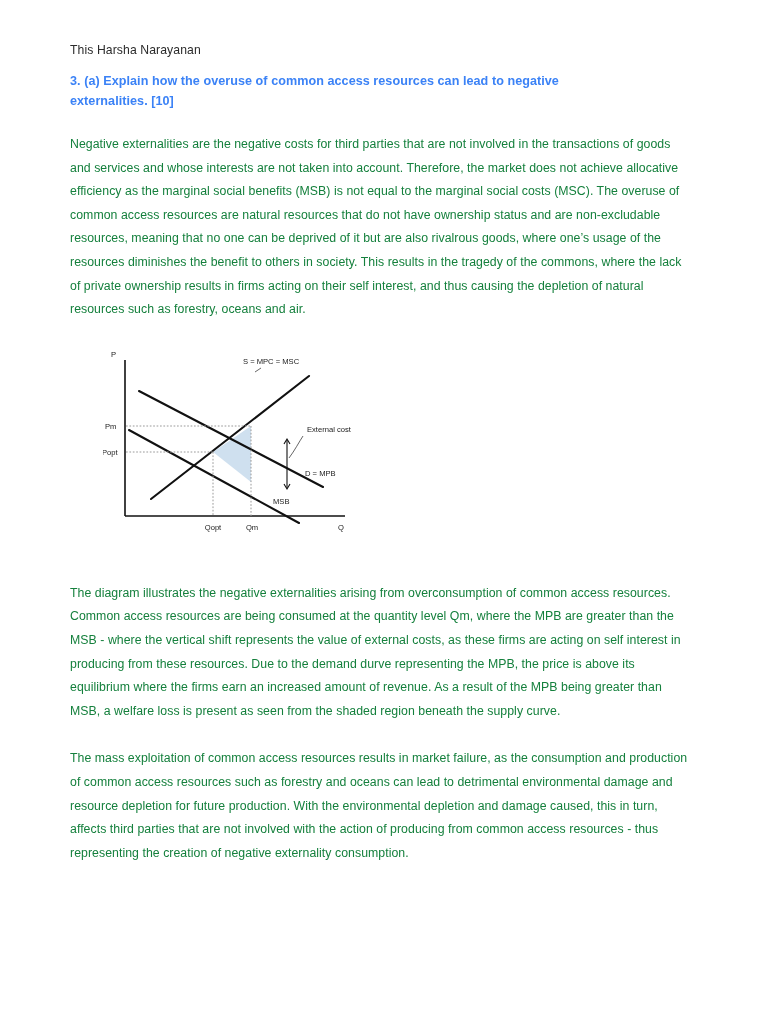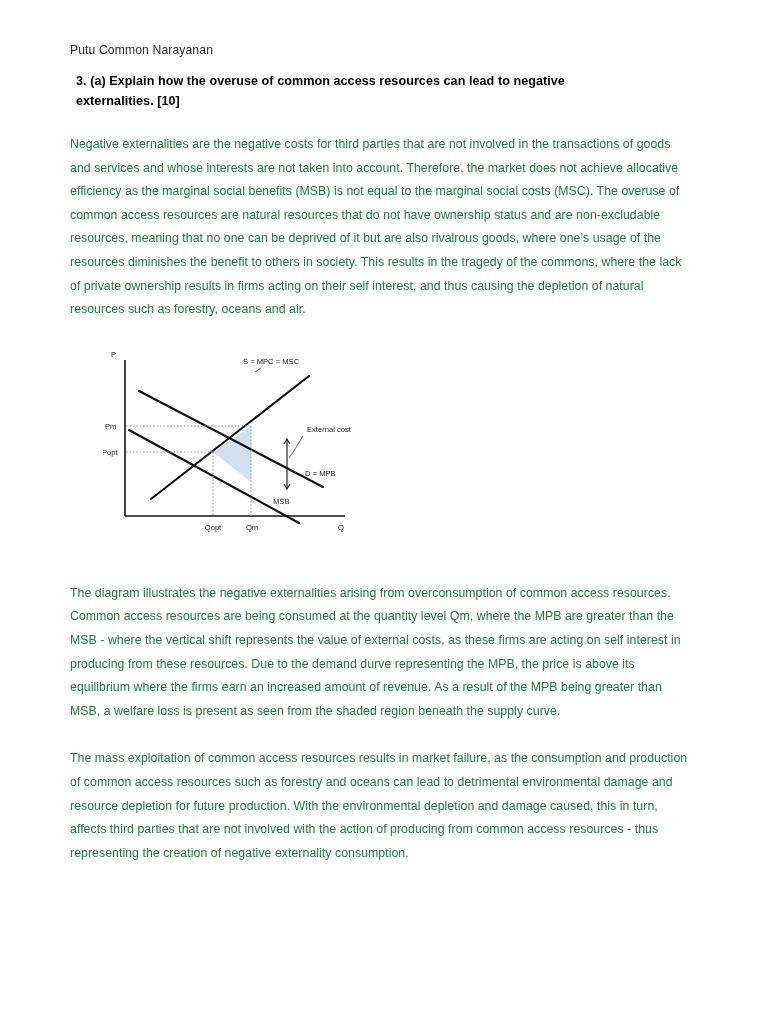--- a/index.html
+++ b/index.html
@@ -29,22 +29,22 @@
     font-size: 12.2px;
     line-height: 18px;
     color: #2b2b2b;
     margin: 0 0 12px 0;
     letter-spacing: 0.1px;
   }
   .question-heading {
     font-size: 12.6px;
     font-weight: bold;
     line-height: 20px;
-    color: #000000;
-    margin: 0 0 22px 6px;
+    color: #3b82f6;
+    margin: 0 0 22px 0;
     letter-spacing: 0.05px;
     max-width: 560px;
   }
   .para {
     font-size: 12.3px;
     line-height: 23.6px;
     color: #15803d;
     margin: 0 0 24px 0;
     text-align: left;
     letter-spacing: 0.05px;
@@ -67,21 +67,21 @@
   .leader { stroke: #4a4a4a; stroke-width: 0.85; fill: none; }
   .arrowline { stroke: #111111; stroke-width: 1.1; fill: none; }
   .welfare-tri { stroke: none; }
 </style>
 </head>
 <body>
 
 <div class="page">
   <div class="content">
 
-    <p class="author-line">Putu Common Narayanan</p>
+    <p class="author-line">This Harsha Narayanan</p>
 
     <p class="question-heading">3. (a) Explain how the overuse of common access resources can lead to negative externalities. [10]</p>
 
     <p class="para">Negative externalities are the negative costs for third parties that are not involved in the transactions of goods and services and whose interests are not taken into account. Therefore, the market does not achieve allocative efficiency as the marginal social benefits (MSB) is not equal to the marginal social costs (MSC). The overuse of common access resources are natural resources that do not have ownership status and are non-excludable resources, meaning that no one can be deprived of it but are also rivalrous goods, where one’s usage of the resources diminishes the benefit to others in society. This results in the tragedy of the commons, where the lack of private ownership results in firms acting on their self interest, and thus causing the depletion of natural resources such as forestry, oceans and air.</p>
 
     <div class="figure-wrap">
       <svg class="diagram" width="260" height="205" viewBox="0 0 260 205">
 
         <polygon class="welfare-tri" points="110,106 148,80 148,136" fill="#cfe0ef"></polygon>
 

